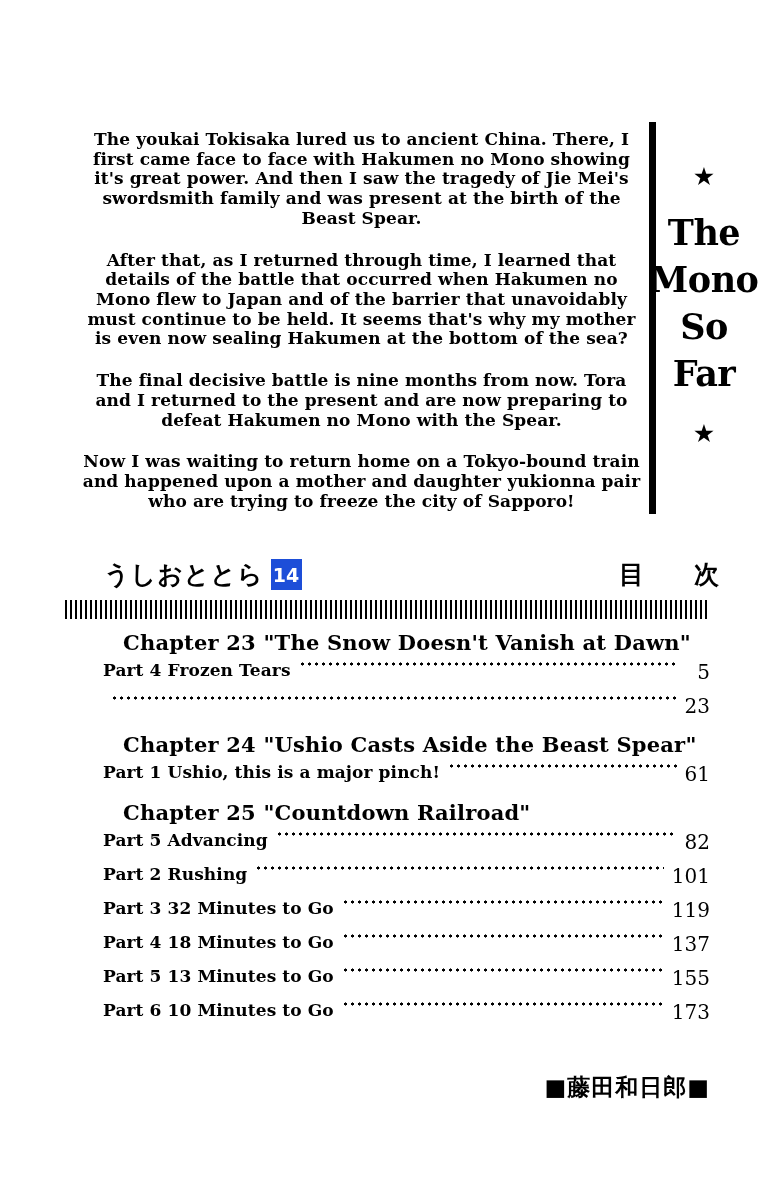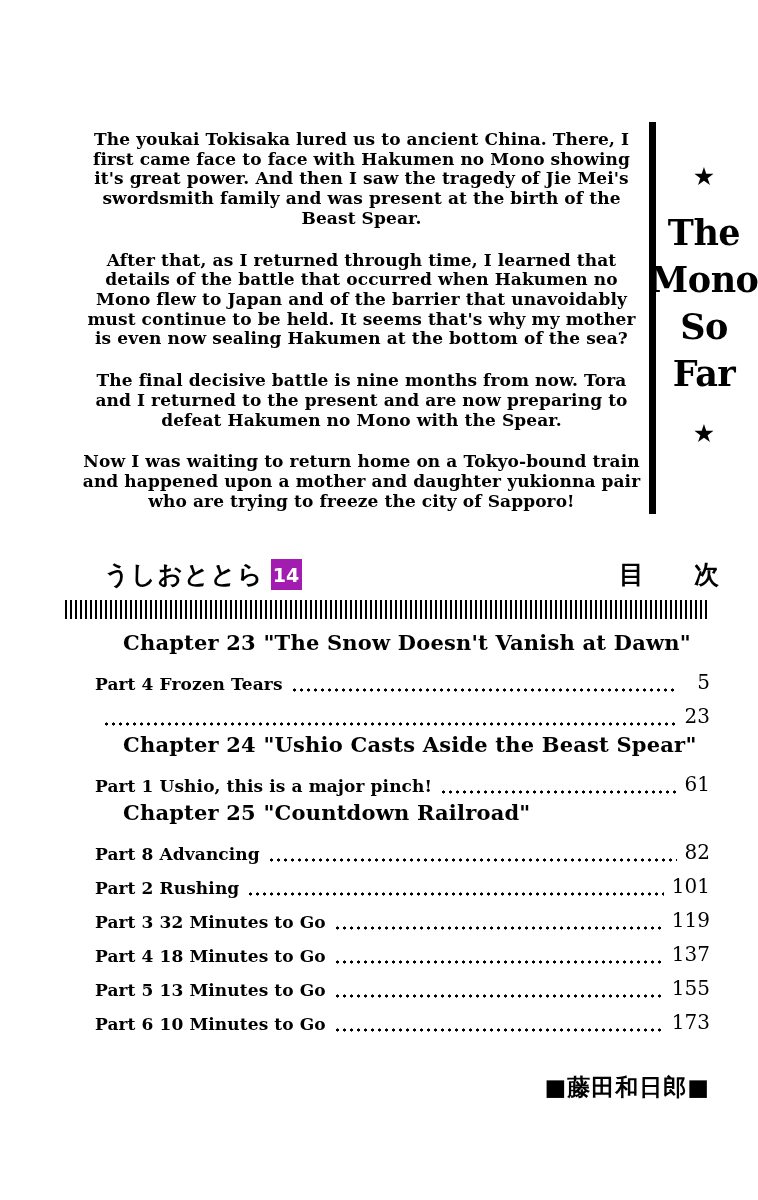--- a/index.html
+++ b/index.html
@@ -51,21 +51,21 @@
     position: absolute;
     left: 104px; top: 558px; width: 615px;
     display: flex; align-items: center;
     font-family: "DejaVu Sans", sans-serif;
     font-weight: 700;
   }
   .series-title { font-size: 25px; letter-spacing: 1px; }
   .volume-badge {
     margin-left: 7px;
     width: 31px; height: 31px;
-    background: #a21caf; color: #fff;
+    background: #1d4ed8; color: #fff;
     display: inline-flex; align-items: center; justify-content: center;
     font-size: 19px;
   }
   .contents-label { margin-left: auto; font-size: 25px; }
 
   .striped-divider {
     position: absolute;
     left: 65px; top: 600px; width: 645px; height: 19px;
     background: repeating-linear-gradient(90deg, #000 0px, #000 2px, #fff 2px, #fff 5px);
   }
@@ -79,21 +79,21 @@
     font-size: 21px;
     font-weight: 700;
     height: 34px;
     line-height: 34px;
     padding-left: 28px;
     letter-spacing: 0.2px;
     white-space: nowrap;
   }
   .toc-row {
     height: 34px;
-    display: flex; align-items: flex-end;
+    display: flex; align-items: flex-start; margin-left: 8px;
   }
   .toc-label {
     font-size: 17px;
     font-weight: 700;
     white-space: nowrap;
     letter-spacing: 0.1px;
   }
   .leader {
     flex: 1;
     height: 8px;
@@ -169,21 +169,21 @@
 
     <div class="toc-row">
       <span class="toc-label">Part 1 Ushio, this is a major pinch!</span>
       <span class="leader"></span>
       <span class="toc-page">61</span>
     </div>
 
     <h2 class="chapter-heading">Chapter 25 "Countdown Railroad"</h2>
 
     <div class="toc-row">
-      <span class="toc-label">Part 8 Advancing</span>
+      <span class="toc-label">Part 5 Advancing</span>
       <span class="leader"></span>
       <span class="toc-page">82</span>
     </div>
     <div class="toc-row">
       <span class="toc-label">Part 2 Rushing</span>
       <span class="leader"></span>
       <span class="toc-page">101</span>
     </div>
     <div class="toc-row">
       <span class="toc-label">Part 3 32 Minutes to Go</span>

